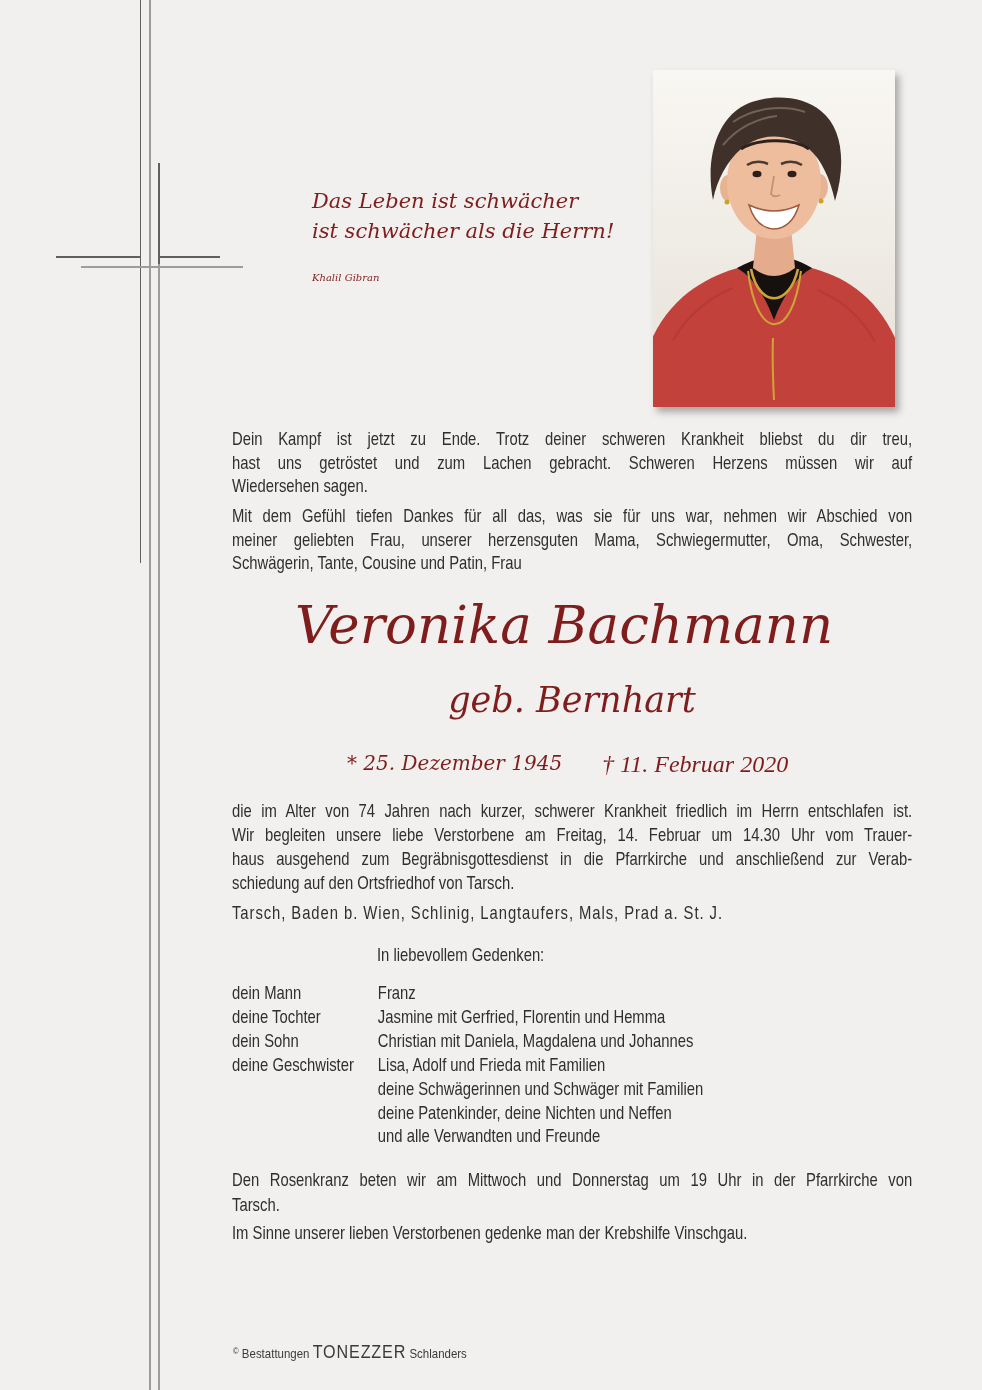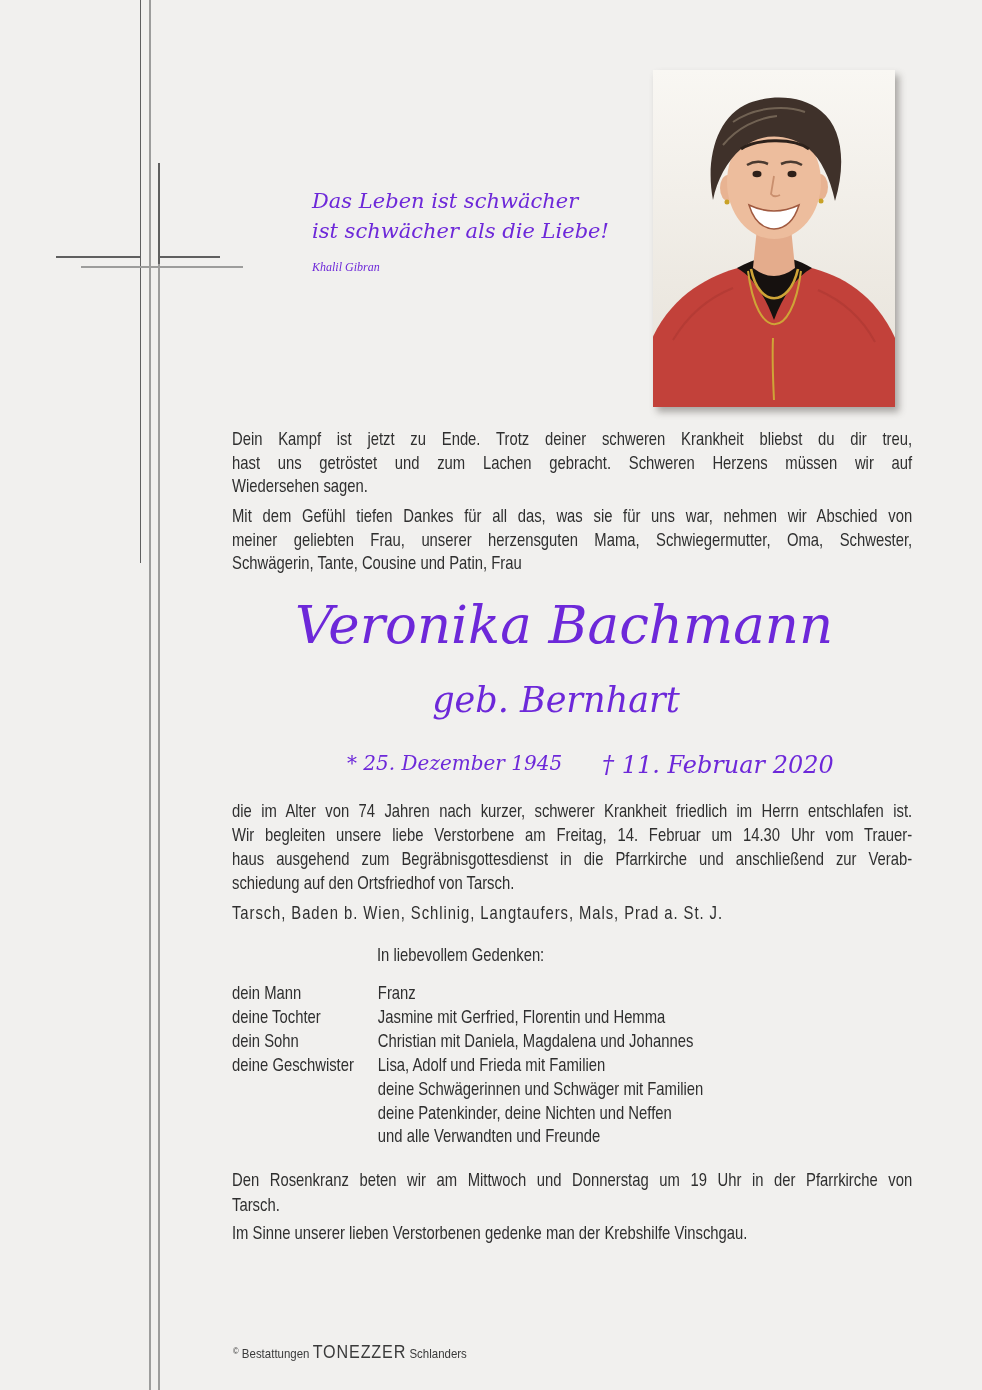--- a/index.html
+++ b/index.html
@@ -10,28 +10,28 @@
   .line{position:absolute;}
   .v1{left:140px;top:0;width:1px;height:563px;background:#5f5f5f;}
   .v2{left:149px;top:0;width:2px;height:1390px;background:#9d9d9c;}
   .v3a{left:158px;top:163px;width:2px;height:101px;background:#5f5f5f;}
   .v3b{left:158px;top:264px;width:2px;height:1126px;background:#9d9d9c;}
   .h1a{left:56px;top:256px;width:85px;height:2px;background:#5f5f5f;}
   .h1b{left:160px;top:256px;width:60px;height:2px;background:#5f5f5f;}
   .h2{left:81px;top:266px;width:162px;height:2px;background:#9d9d9c;}
 
   
-  .serif{font-family:"DejaVu Serif","Liberation Serif",serif;font-style:italic;color:#6d28d9;}
+  .serif{font-family:"DejaVu Serif","Liberation Serif",serif;font-style:italic;color:#7f1d1d;}
   .quote{position:absolute;left:312px;top:186px;font-size:21px;line-height:30px;}
-  .quote-attr{margin-top:6px;font-size:12px;font-family:Liberation Serif, serif;}
+  .quote-attr{margin-top:17px;font-size:10px;}
 
   .big-name{position:absolute;left:224px;top:594px;width:680px;text-align:center;font-size:53px;line-height:62px;}
-  .maiden{position:absolute;left:216px;top:678px;width:680px;text-align:center;font-size:35px;line-height:44px;}
+  .maiden{position:absolute;left:232px;top:678px;width:680px;text-align:center;font-size:35px;line-height:44px;}
   .birth{position:absolute;left:347px;top:751px;font-size:20px;}
-  .death{position:absolute;left:602px;top:751px;font-size:24px;}
+  .death{position:absolute;left:602px;top:751px;font-size:24px;font-family:Liberation Serif, serif;}
 
   
   .sans{position:absolute;left:232px;width:872px;transform:scaleX(0.78);transform-origin:0 0;
         font-family:"Liberation Sans",sans-serif;font-weight:300;font-size:19px;line-height:23.5px;color:#2f2f2f;}
   .jl{text-align:justify;text-align-last:justify;}
   .ll{text-align:left;}
   .p1{top:427px;}
   .p2{top:504px;}
   .p3{top:799px;line-height:24px;}
   .places{top:901px;letter-spacing:1.2px;}
@@ -60,21 +60,21 @@
     <div class="line v2"></div>
     <div class="line v3a"></div>
     <div class="line v3b"></div>
     <div class="line h1a"></div>
     <div class="line h1b"></div>
     <div class="line h2"></div>
   </div>
 
   <div class="quote serif">
     <div>Das Leben ist schwächer</div>
-    <div>ist schwächer als die Liebe!</div>
+    <div>ist schwächer als die Herrn!</div>
     <div class="quote-attr">Khalil Gibran</div>
   </div>
 
   <div class="photo">
     <svg viewBox="0 0 242 337">
       <defs>
         <linearGradient id="bgGrad" x1="0" y1="0" x2="0" y2="1">
           <stop offset="0" stop-color="#f9f7f3"></stop>
           <stop offset="1" stop-color="#e6e1d8"></stop>
         </linearGradient>

